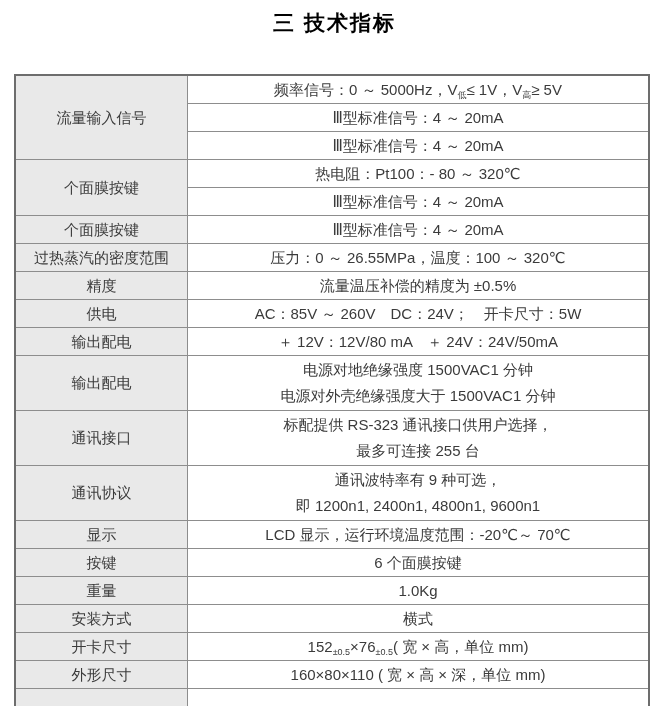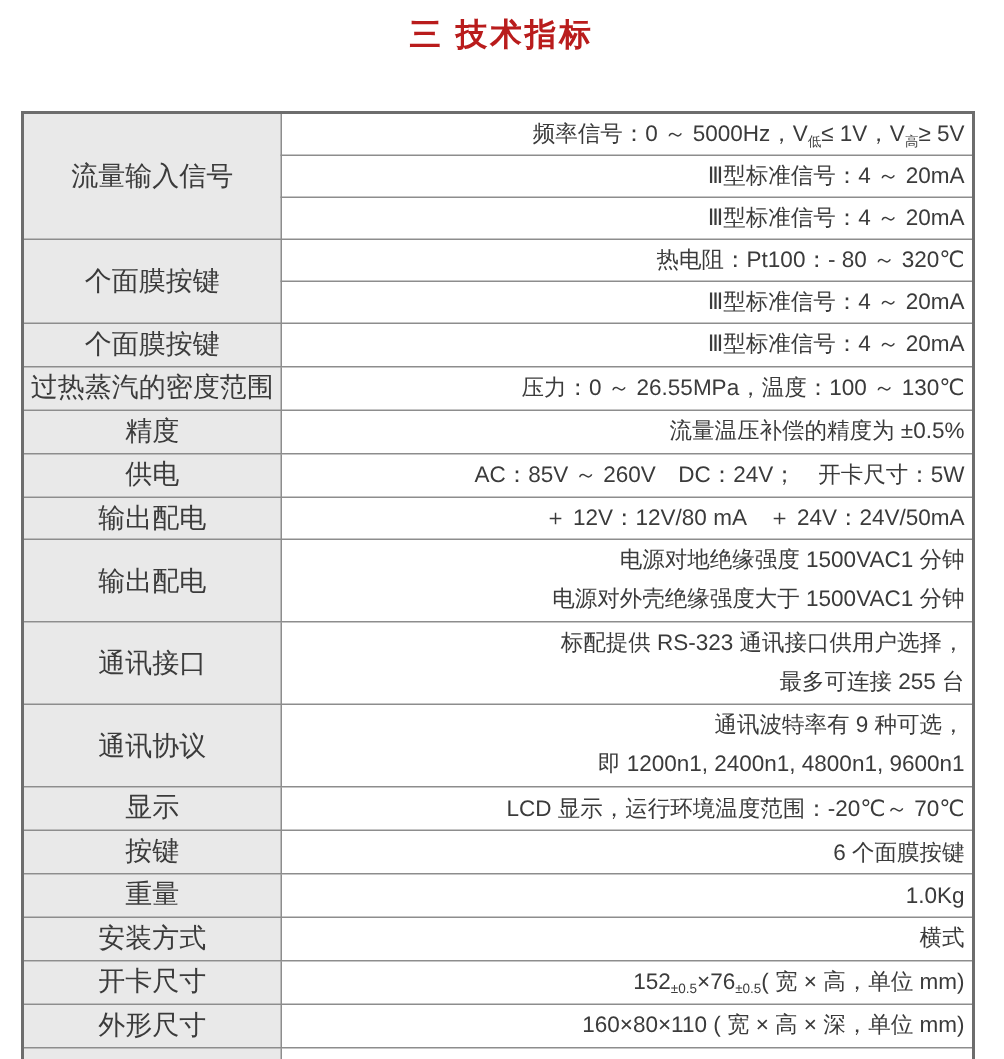--- a/index.html
+++ b/index.html
@@ -8,21 +8,21 @@
     font-family:"Liberation Sans","DejaVu Sans",sans-serif;
     color:#3b3b3b;
     -webkit-font-smoothing:antialiased;
   }
   .page{position:relative;width:669px;height:706px;background:#fff;overflow:hidden;}
   .doc-title{
     text-align:center;
     font-size:21px;
     font-weight:600;
     letter-spacing:2px;
-    color:#b91c1c;
+    color:#000000;
     padding-top:9px;
     margin:0;
   }
   table.spec-table{
     position:absolute;
     left:14px;top:74px;
     width:636px;
     border-collapse:collapse;
     table-layout:fixed;
     font-size:15px;
@@ -32,25 +32,25 @@
   table.spec-table td{
     border:1px solid #8d8d8d;
     vertical-align:middle;
     line-height:1.55;
   }
   td.label-cell{
     width:167px;
     background:#e9e9e9;
     text-align:center;
     padding:0 2px;
-    font-size:18px;
+    font-size:15px;
   }
   td.value-cell{
     background:#ffffff;
-    text-align:right;
+    text-align:center;
     padding:1px 5px 1px 5px;
   }
   tr.r1 td{height:25px;}
   tr.r2 td{height:52px;}
   .two-line div{line-height:26px;}
   sub.small-sub{
     font-size:9px;
     vertical-align:-3px;
     line-height:0;
   }
@@ -84,21 +84,21 @@
         <td class="value-cell">Ⅲ型标准信号：4 ～ 20mA</td>
       </tr>
 
       <tr class="r1">
         <td class="label-cell">个面膜按键</td>
         <td class="value-cell">Ⅲ型标准信号：4 ～ 20mA</td>
       </tr>
 
       <tr class="r1">
         <td class="label-cell">过热蒸汽的密度范围</td>
-        <td class="value-cell">压力：0 ～ 26.55MPa，温度：100 ～ 130℃</td>
+        <td class="value-cell">压力：0 ～ 26.55MPa，温度：100 ～ 320℃</td>
       </tr>
 
       <tr class="r1">
         <td class="label-cell">精度</td>
         <td class="value-cell">流量温压补偿的精度为 ±0.5%</td>
       </tr>
 
       <tr class="r1">
         <td class="label-cell">供电</td>
         <td class="value-cell">AC：85V ～ 260V　DC：24V；　开卡尺寸：5W</td>

